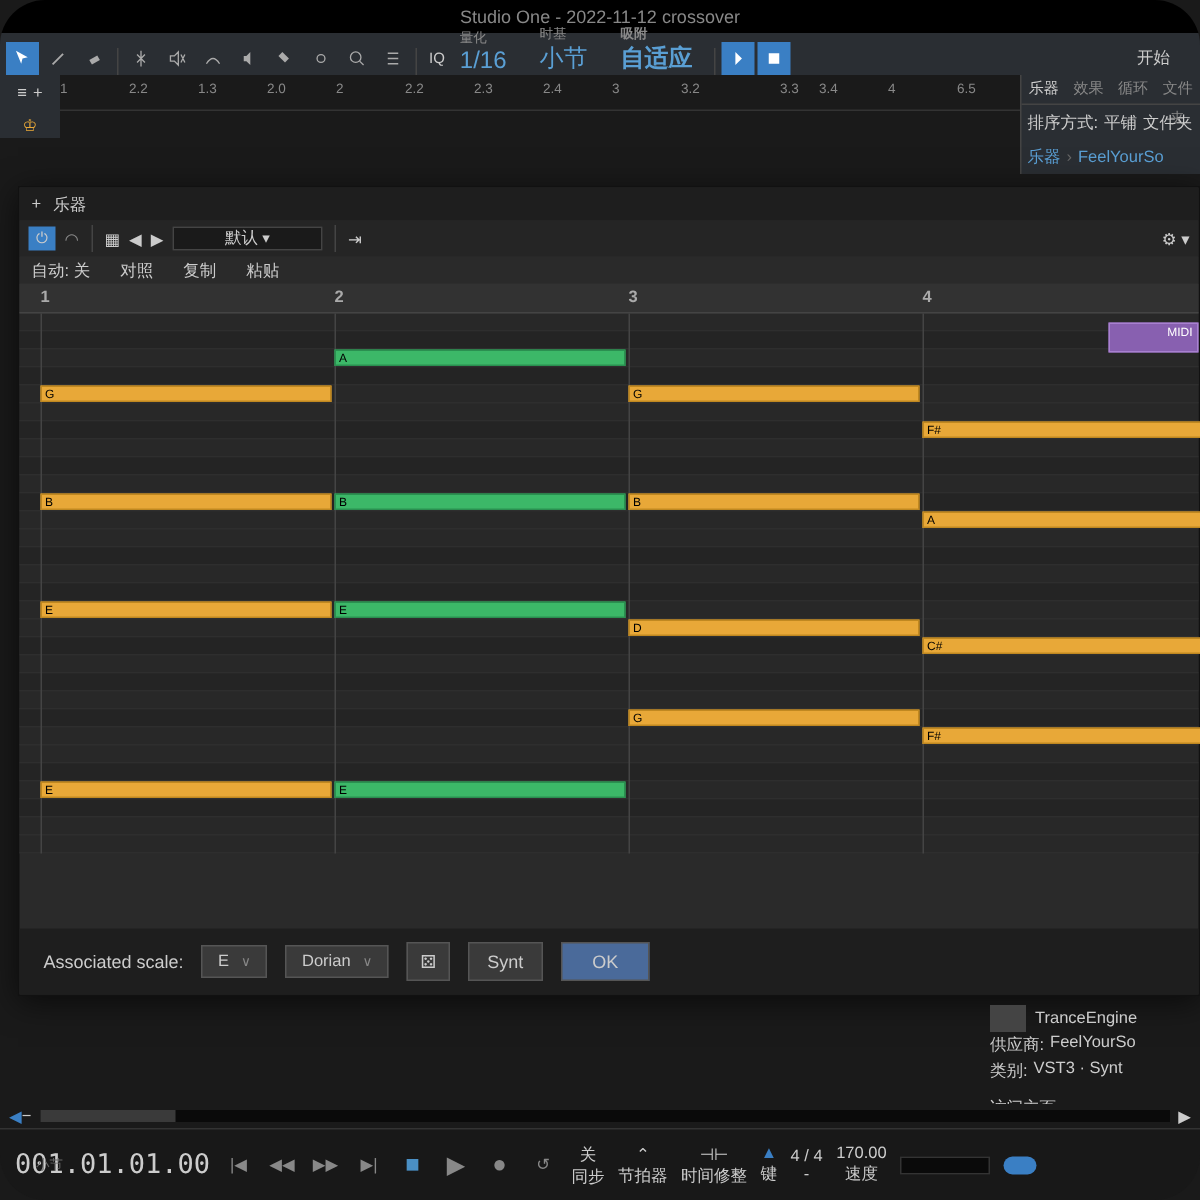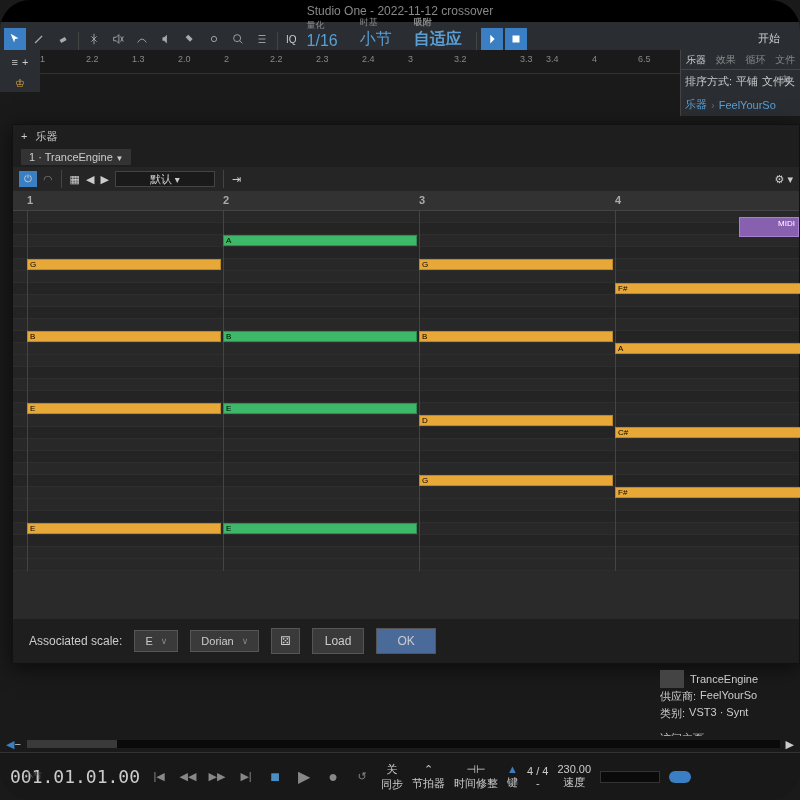--- a/index.html
+++ b/index.html
@@ -201,34 +201,37 @@
     <span style="color:#666;">›</span>
     <span class="side-crumb">FeelYourSo</span>
   </div>
 </div>
 
 <div class="plugin-window">
   <div class="plugin-header">
     <span class="plus">+</span>
     <span>乐器</span>
   </div>
-  <div class="plugin-tabs">
-    <div class="tab"><span>1 · TranceEngine</span> <span style="font-size:8px;">▼</span></div>
-  </div>
   <div class="plugin-toolbar">
     <div class="pwr-btn">⏻</div>
     <div style="color:#888;">◠</div>
     <div class="tool-sep"></div>
     <div>▦</div>
     <div>◀</div>
     <div>▶</div>
     <div class="preset-dd"><span>默认</span> ▾</div>
     <div class="tool-sep"></div>
     <div>⇥</div>
     <div class="gear">⚙ ▾</div>
+  </div>
+  <div class="plugin-subbar">
+    <span>自动: 关</span>
+    <span>对照</span>
+    <span>复制</span>
+    <span>粘贴</span>
   </div>
 
   <div class="piano-area">
     <div class="bar-ruler" id="bar-ruler">
         <div class="bar-num" style="left: 14px;">1</div>
         <div class="bar-num" style="left: 210px;">2</div>
         <div class="bar-num" style="left: 406px;">3</div>
         <div class="bar-num" style="left: 602px;">4</div>
       </div>
     <div class="note-grid" id="note-grid">
@@ -290,21 +293,21 @@
     <span class="assoc-label">Associated scale:</span>
     <div class="dd">
         <span>E</span>
         <span class="chev">∨</span>
       </div>
     <div class="dd">
         <span>Dorian</span>
         <span class="chev">∨</span>
       </div>
     <div class="btn" style="padding:5px 8px;">⚄</div>
-    <div class="btn">Load</div>
+    <div class="btn">Synt</div>
     <div class="btn blue">OK</div>
   </div>
 </div>
 
 <div class="plugin-info">
   <div style="display:flex;gap:6px;align-items:center;">
     <div style="width:24px;height:18px;background:#444;"></div>
     <span style="color:#ccc;text-align:right;">TranceEngine</span>
   </div>
   <div class="plugin-info-row">
@@ -356,18 +359,18 @@
     </div>
   <div class="tgroup">
       <span style="color:#3a7fc4;">▲</span>
       <span>键</span>
     </div>
   <div class="tgroup">
       <span class="val">4 / 4</span>
       <span>-</span>
     </div>
   <div class="tgroup">
-      <span class="val">230.00</span>
+      <span class="val">170.00</span>
       <span>速度</span>
     </div>
   <div style="width:60px;height:12px;background:#0a0a0a;border:1px solid #333;"></div>
   <div style="width:22px;height:12px;background:#3a7fc4;border-radius:6px;"></div>
 </div>
 
 </body></html>

